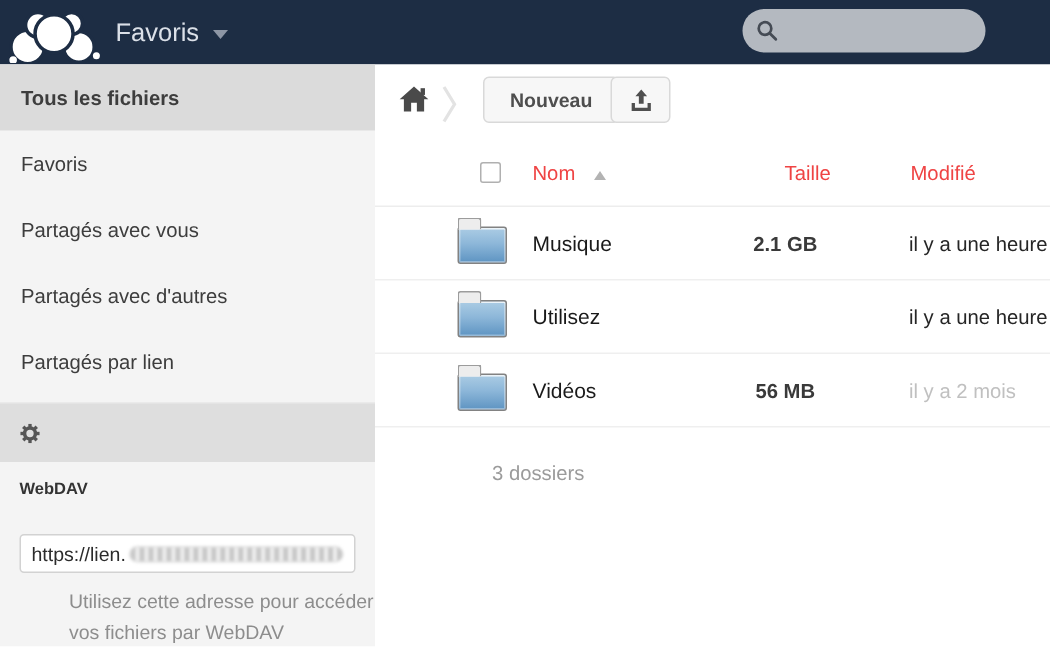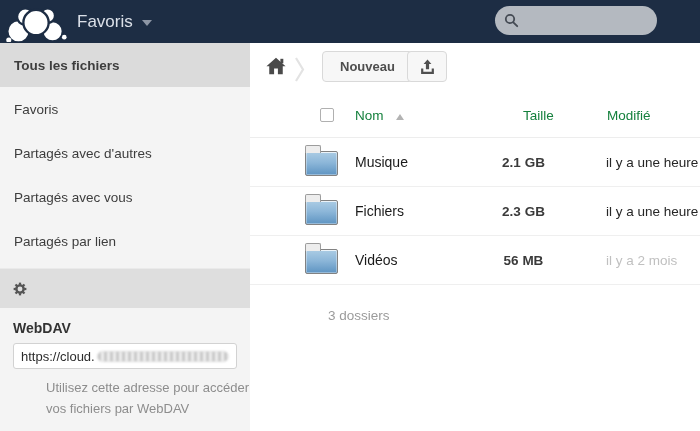--- a/index.html
+++ b/index.html
@@ -18,36 +18,36 @@
   .search-wrap { position:absolute; left:495px; top:6px; width:162px; height:29px; }
   .search-input { width:162px; height:29px; border:none; outline:none; border-radius:15px; background:#b4b9c0; padding:0 10px 0 30px; font-size:13px; color:#333; }
   .search-icon { position:absolute; left:9px; top:7px; width:15px; height:15px; pointer-events:none; }
 
   
   .sidebar { position:absolute; left:0; top:43px; width:250px; height:388px; background:#f4f4f4; }
   .nav-item { height:44px; display:flex; align-items:center; padding-left:14px; font-size:13.5px; color:#3d3d3d; cursor:pointer; }
   .nav-item.active { background:#dbdbdb;font-weight:bold; }
   .settings-band { position:absolute; left:0; top:225px; width:250px; height:40px; background:#dedede; border-top:1px solid #eaeaea; display:flex; align-items:center; padding-left:13px; cursor:pointer; }
   .webdav { position:absolute; left:13px; top:277px; width:225px; }
-  .webdav-label { font-size:14px; font-weight:bold; color:#333; margin-bottom:7px; }
+  .webdav-label { font-size:11px; font-weight:bold; color:#333; margin-bottom:24px; }
   .webdav-input { width:224px; height:26px; background:#fff; border:1px solid #d2d2d2; border-radius:3px; display:flex; align-items:center; padding:0 7px; font-size:13px; color:#2b2b2b; cursor:text; }
   .redacted-bar { flex:1; height:11px; margin-left:2px; border-radius:6px; border:1px solid #dcdcdc;
     background:repeating-linear-gradient(90deg,#c7c7c7 0 3px,#f0f0f0 3px 6px); filter:blur(1px); }
   .webdav-help { margin-top:9px; font-size:13px; color:#8d8d8d; line-height:1.6; width:222px;margin-left:33px; }
 
   
   .main { position:absolute; left:250px; top:43px; width:450px; height:424px; background:#fff; }
   .controls { position:relative; height:52px; }
   .home-btn { position:absolute; left:16px; top:14px; width:20px; height:18px; cursor:pointer; }
   .crumb-chevron { position:absolute; left:44px; top:13px; }
   .btn { position:absolute; top:8px; height:31px; background:#f7f7f7; border:1px solid #d9d9d9; border-radius:4px; cursor:pointer; display:flex; align-items:center; justify-content:center; }
   .btn-new { left:72px; padding:0 17px; font-size:13px; font-weight:bold; color:#4e4e4e; font-family:"Liberation Sans",sans-serif; }
   .btn-upload { left:157px; width:40px; }
 
-  .list-header { position:relative; height:43px; border-bottom:1px solid #ededed; font-size:13.5px; color:#15803d; }
+  .list-header { position:relative; height:43px; border-bottom:1px solid #ededed; font-size:13.5px; color:#ef4444; }
   .sel-checkbox { position:absolute; left:70px; top:13px; width:14px; height:14px; border:1px solid #b0b0b0; border-radius:2px; background:#fff; cursor:pointer; }
   .col-name { position:absolute; left:105px; top:13px; cursor:pointer; }
   .sort-asc { position:absolute; left:146px; top:19px; width:0; height:0; border-left:4.5px solid transparent; border-right:4.5px solid transparent; border-bottom:6px solid #b3b3b3; }
   .col-size { position:absolute; left:273px; top:13px; cursor:pointer; }
   .col-mod  { position:absolute; left:357px; top:13px; cursor:pointer; }
 
   .file-row { position:relative; height:49px; border-bottom:1px solid #efefef; cursor:pointer; }
   .folder-icon { position:absolute; left:55px; top:13px; width:33px; height:25px; border:1px solid #828282; border-radius:2px;
     background:linear-gradient(180deg,#abcce4 0%,#8db7d9 45%,#5e94c2 100%);
     box-shadow:inset 0 1px 0 rgba(255,255,255,.65), inset 0 0 0 1px rgba(255,255,255,.35); }
@@ -90,24 +90,24 @@
 </div>
 
 <div class="sidebar">
   <div class="nav-item active">
     <span>Tous les fichiers</span>
   </div>
   <div class="nav-item">
     <span>Favoris</span>
   </div>
   <div class="nav-item">
-    <span>Partagés avec d'autres</span>
+    <span>Partagés avec vous</span>
   </div>
   <div class="nav-item">
-    <span>Partagés avec vous</span>
+    <span>Partagés avec d'autres</span>
   </div>
   <div class="nav-item">
     <span>Partagés par lien</span>
   </div>
 
   <div class="settings-band">
     <svg width="14" height="14" viewBox="0 0 20 20">
       <g fill="#555">
         <rect x="15.9" y="8.4" width="3.2" height="3.2"></rect>
         <rect x="0.9" y="8.4" width="3.2" height="3.2"></rect>
@@ -118,21 +118,21 @@
         <rect x="3.1" y="3.1" width="3.2" height="3.2" transform="rotate(45 4.7 4.7)"></rect>
         <rect x="13.7" y="3.1" width="3.2" height="3.2" transform="rotate(45 15.3 4.7)"></rect>
       </g>
       <circle cx="10" cy="10" r="5.2" fill="none" stroke="#555" stroke-width="3.4"></circle>
     </svg>
   </div>
 
   <div class="webdav">
     <div class="webdav-label">WebDAV</div>
     <div class="webdav-input">
-      <span>https://cloud.</span>
+      <span>https://lien.</span>
       <span class="redacted-bar"></span>
     </div>
     <div class="webdav-help">Utilisez cette adresse pour accéder à vos fichiers par WebDAV</div>
   </div>
 </div>
 
 <div class="main">
 
   <div class="controls">
     <svg class="home-btn" viewBox="0 0 17 16">
@@ -161,22 +161,21 @@
 
   <div class="file-row">
     <div class="folder-icon"></div>
     <span class="row-name">Musique</span>
     <span class="row-size">2.1 GB</span>
     <span class="row-mod">il y a une heure</span>
   </div>
 
   <div class="file-row">
     <div class="folder-icon"></div>
-    <span class="row-name">Fichiers</span>
-    <span class="row-size">2.3 GB</span>
+    <span class="row-name">Utilisez</span>
     <span class="row-mod">il y a une heure</span>
   </div>
 
   <div class="file-row">
     <div class="folder-icon"></div>
     <span class="row-name">Vidéos</span>
     <span class="row-size">56 MB</span>
     <span class="row-mod old">il y a 2 mois</span>
   </div>
 

